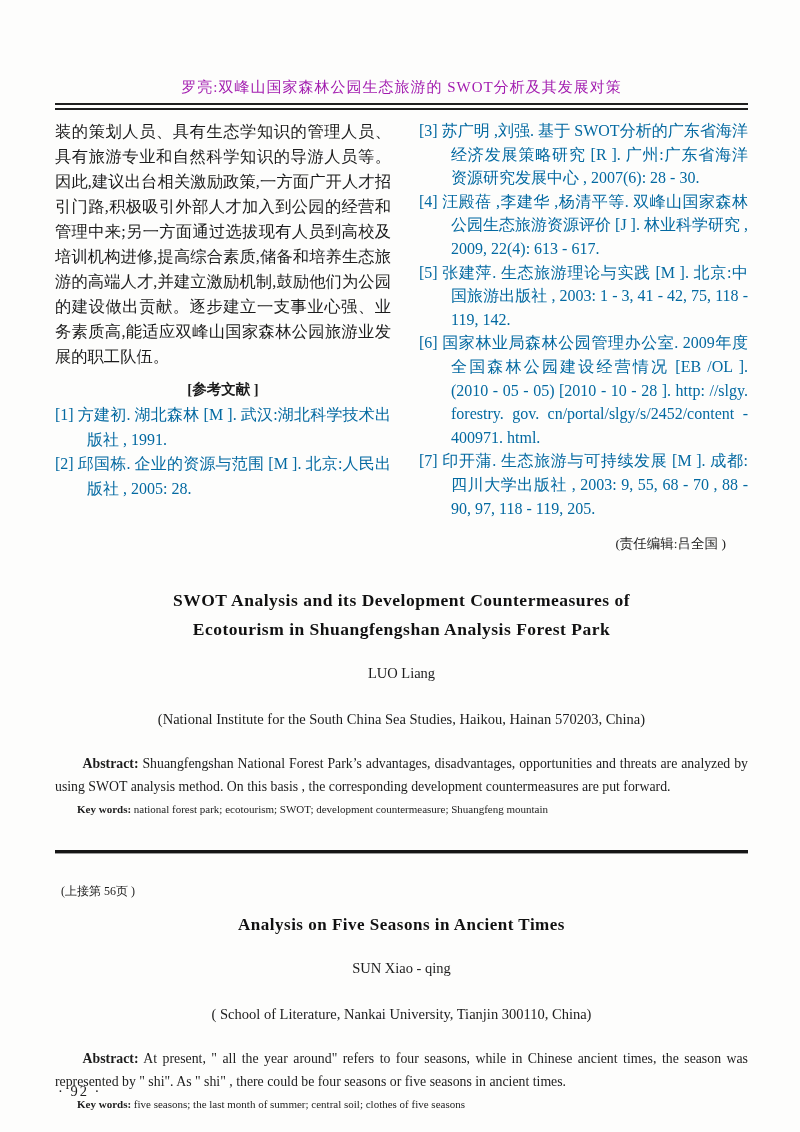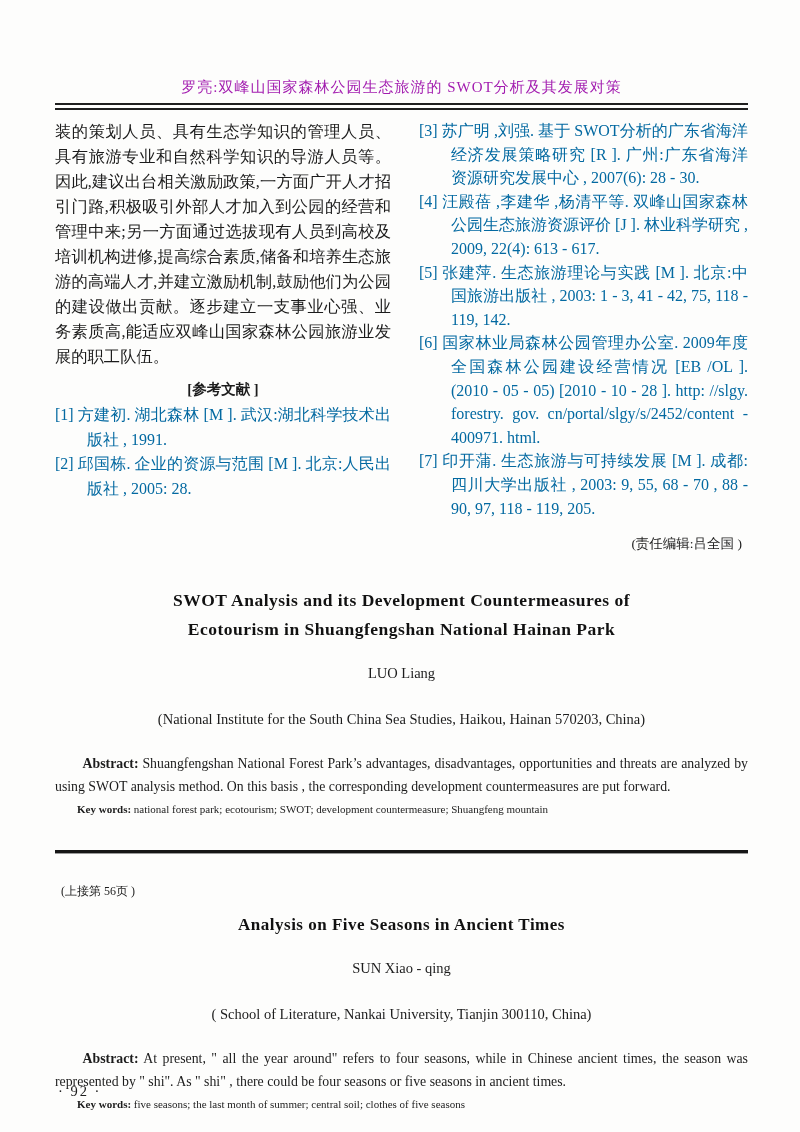--- a/index.html
+++ b/index.html
@@ -60,21 +60,21 @@
     font-size:16px;
     text-align:justify;
     padding-left:2em;
     text-indent:-2em;
     color:#0369a1;
     word-break:break-word;
   }
   .col-left .ref{line-height:24.5px;}
   .col-right .ref{line-height:23.6px;}
   .editor-note{
-    margin:14px 6px 0 0;
+    margin:14px 22px 0 0;
     text-align:right;
     font-size:13.5px;
     line-height:20px;
   }
   
   .en-article{margin:0;}
   .en-title{
     margin:32px 0 0 0;
     text-align:center;
     font-weight:bold;
@@ -148,21 +148,21 @@
       <p class="ref">[3] 苏广明 ,刘强. 基于 SWOT分析的广东省海洋经济发展策略研究 [R ]. 广州:广东省海洋资源研究发展中心 , 2007(6): 28 - 30.</p>
       <p class="ref">[4] 汪殿蓓 ,李建华 ,杨清平等. 双峰山国家森林公园生态旅游资源评价 [J ]. 林业科学研究 , 2009, 22(4): 613 - 617.</p>
       <p class="ref">[5] 张建萍. 生态旅游理论与实践 [M ]. 北京:中国旅游出版社 , 2003: 1 - 3, 41 - 42, 75, 118 - 119, 142.</p>
       <p class="ref">[6] 国家林业局森林公园管理办公室. 2009年度全国森林公园建设经营情况 [EB /OL ].  (2010 - 05 - 05) [2010 - 10 - 28 ].  http: //slgy. forestry. gov. cn/portal/slgy/s/2452/content - 400971. html.</p>
       <p class="ref">[7] 印开蒲. 生态旅游与可持续发展 [M ]. 成都:四川大学出版社 , 2003: 9, 55, 68 - 70 , 88 - 90, 97, 118 - 119, 205.</p>
       <p class="editor-note">(责任编辑:吕全国 )</p>
     </div>
   </div>
 
   <div class="en-article">
-    <h2 class="en-title"><span>SWOT Analysis and its Development Countermeasures of</span><br><span>Ecotourism in Shuangfengshan National Hainan Park</span></h2>
+    <h2 class="en-title"><span>SWOT Analysis and its Development Countermeasures of</span><br><span>Ecotourism in Shuangfengshan Analysis Forest Park</span></h2>
     <p class="en-author">LUO Liang</p>
     <p class="en-affiliation">(National Institute for the South China Sea Studies, Haikou, Hainan 570203, China)</p>
     <p class="en-abstract"><b>Abstract:</b><span> Shuangfengshan National Forest Park’s advantages, disadvantages, opportunities and threats are analyzed by using SWOT analysis method. On this basis , the corresponding development countermeasures are put forward.</span></p>
     <p class="en-keywords"><b>Key words:</b><span> national forest park; ecotourism; SWOT; development countermeasure; Shuangfeng mountain</span></p>
   </div>
 
   <div class="section-rule"></div>
 
   <div class="en-article">
     <p class="continuation-note">(上接第 56页 )</p>

